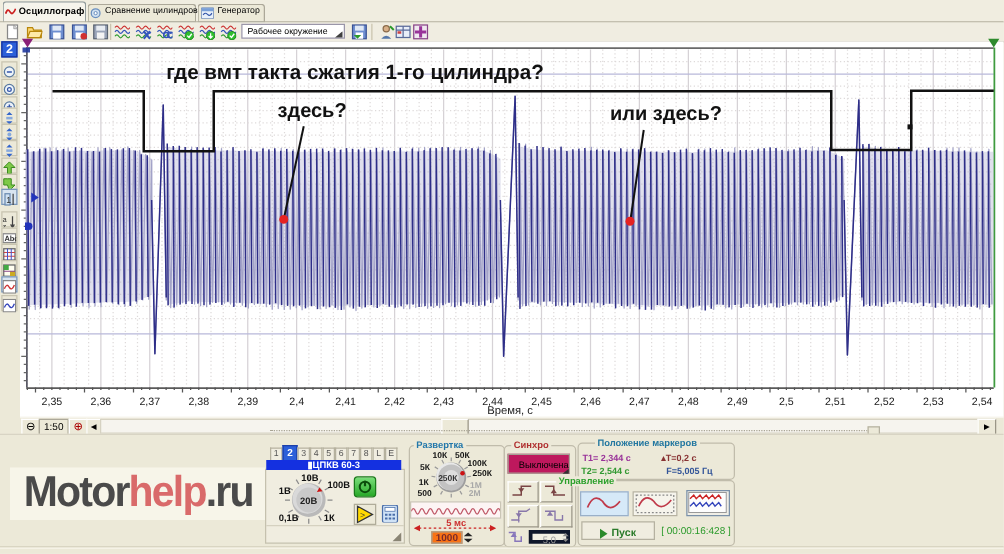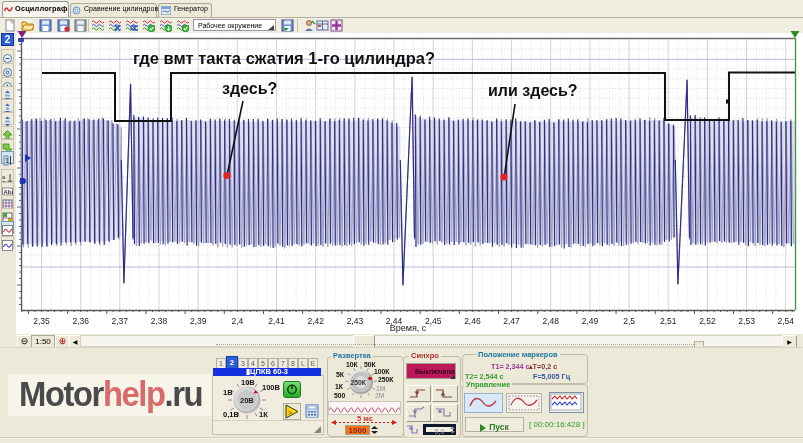--- a/index.html
+++ b/index.html
@@ -684,27 +684,27 @@
       <path d="M5 3 L2.5 6.5 L7.5 6.5 Z" fill="#8877bb"></path>
     </svg>
 <div class="abs" style="left:423px;top:76px;width:33px;height:11px;background:#f2efe2;border:3px solid #0f172a;font-size:7.5px;color:#9a9a9a;text-align:center;line-height:10px;box-sizing:border-box">5,0</div>
 <svg class="abs" style="left:449px;top:77.5px" width="7" height="8">
       <path d="M3.5 0.5 L6 3 L1 3 Z" fill="#8a8a8a"></path>
       <path d="M3.5 7.5 L6 5 L1 5 Z" fill="#8a8a8a"></path>
     </svg>
 
 <div class="grpbox" style="left:462px;top:6px;width:124px;height:28px"></div>
 <div class="grptitle" style="left:476px;top:3px;color:#2277a0">Положение маркеров</div>
-<div class="abs" style="left:491px;top:14px;font-size:7.2px;font-weight:bold;color:#993399">T1= 2,344 с</div>
+<div class="abs" style="left:466px;top:14px;font-size:7.2px;font-weight:bold;color:#993399">T1= 2,344 с</div>
 <div class="abs" style="left:529px;top:14px;font-size:7.2px;font-weight:bold;color:#883333">▴T=0,2 с</div>
 <div class="abs" style="left:465px;top:24px;font-size:7.2px;font-weight:bold;color:#339933">T2= 2,544 с</div>
 <div class="abs" style="left:533px;top:24px;font-size:7.2px;font-weight:bold;color:#335599">F=5,005 Гц</div>
 
 <div class="grpbox" style="left:462px;top:36px;width:124px;height:51px"></div>
-<div class="grptitle" style="left:464px;top:33px;color:#2ca02c">Управление</div>
+<div class="grptitle" style="left:445px;top:33px;color:#2ca02c">Управление</div>
 <div class="abs" style="left:464px;top:45px;width:39px;height:20px;background:#d6e9f8;border:1px solid #9ab0c8;box-sizing:border-box"><svg width="37" height="18" viewBox="0 0 37 18">
         <path d="M5 12 Q10 0 17 7 Q23 17 31 7" fill="none" stroke="#c03a4a" stroke-width="1.4"></path>
       </svg></div>
 <div class="abs" style="left:506px;top:45px;width:36px;height:20px;background:#f6f4ec;border:1px solid #b5b1a0;box-sizing:border-box"><svg width="34" height="18" viewBox="0 0 34 18">
         <rect x="2" y="2" width="30" height="14" fill="none" stroke="#888" stroke-width="1" stroke-dasharray="1.5,1.5"></rect>
         <path d="M4 11 Q9 0 16 7 Q22 16 30 6" fill="none" stroke="#c03a4a" stroke-width="1.3"></path>
       </svg></div>
 <div class="abs" style="left:549px;top:44px;width:35px;height:21px;background:#f0eee6;border:1.5px solid #7a90a8;box-sizing:border-box"><svg width="32" height="18" viewBox="0 0 32 18">
         <rect x="1" y="1" width="30" height="16" fill="#fdfdfd" stroke="#999" stroke-width=".8"></rect>
         <path d="M2 6 l3 -3 l2 3 l3 -3 l2 3 l3 -3 l2 3 l3 -3 l2 3 l3 -3 l2 3" fill="none" stroke="#cc2222" stroke-width="1.1"></path>

